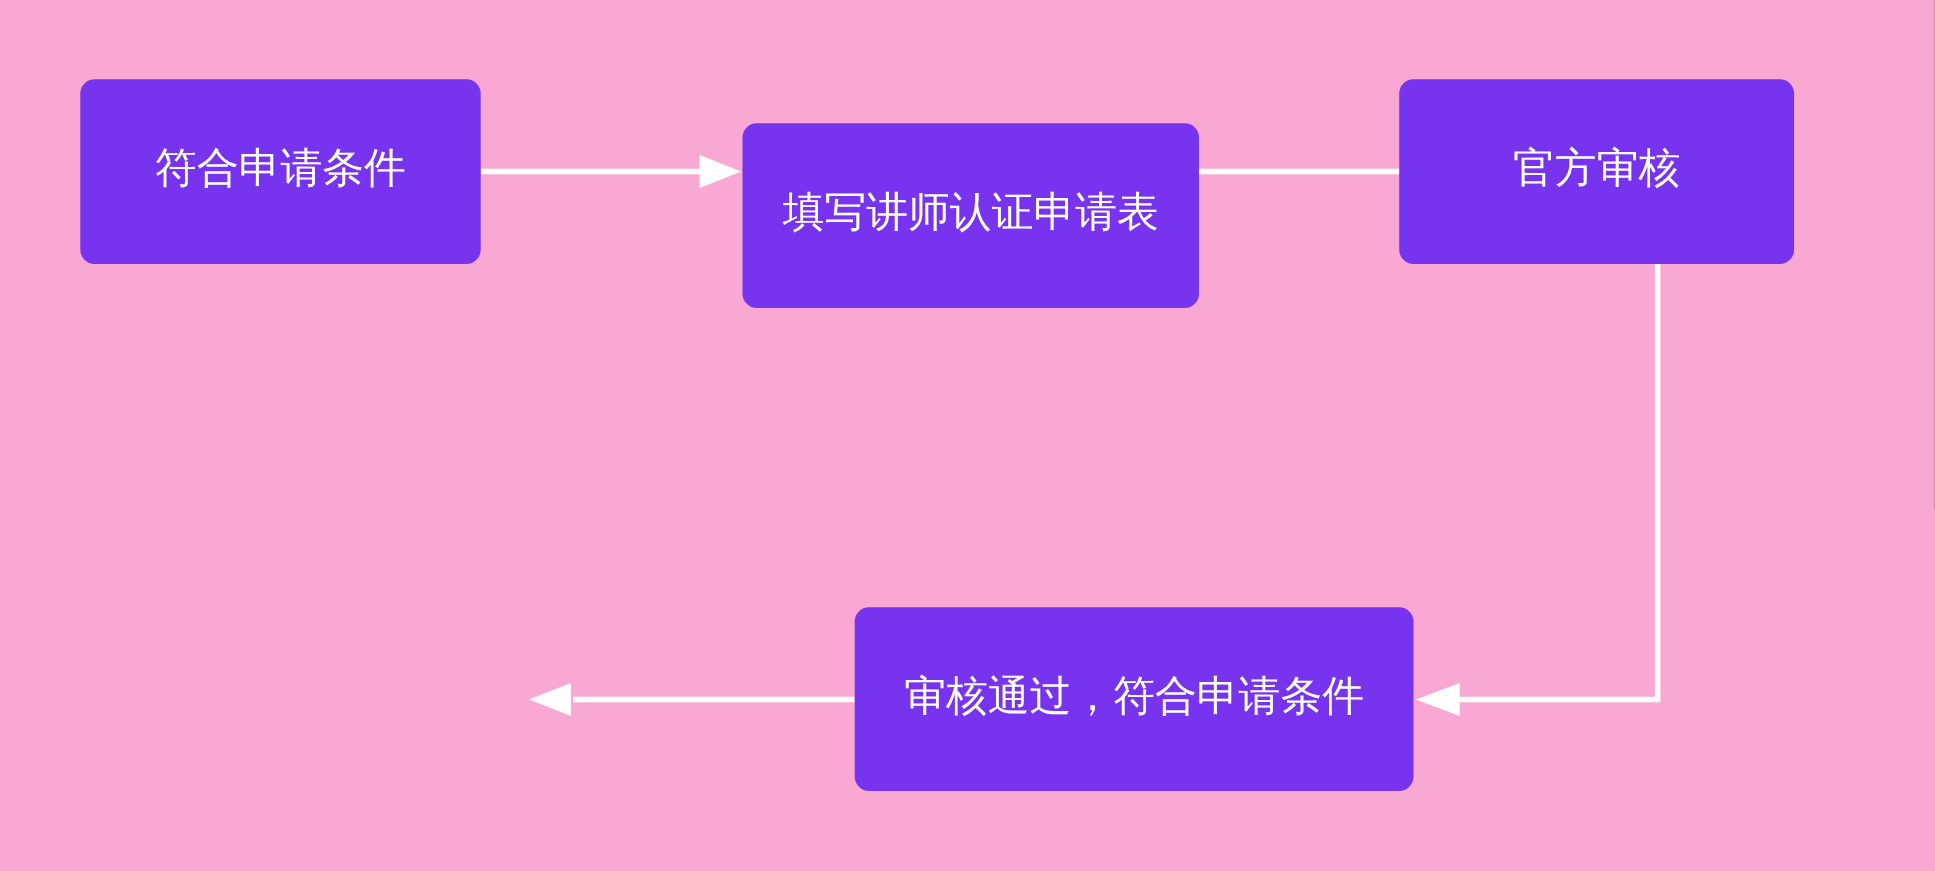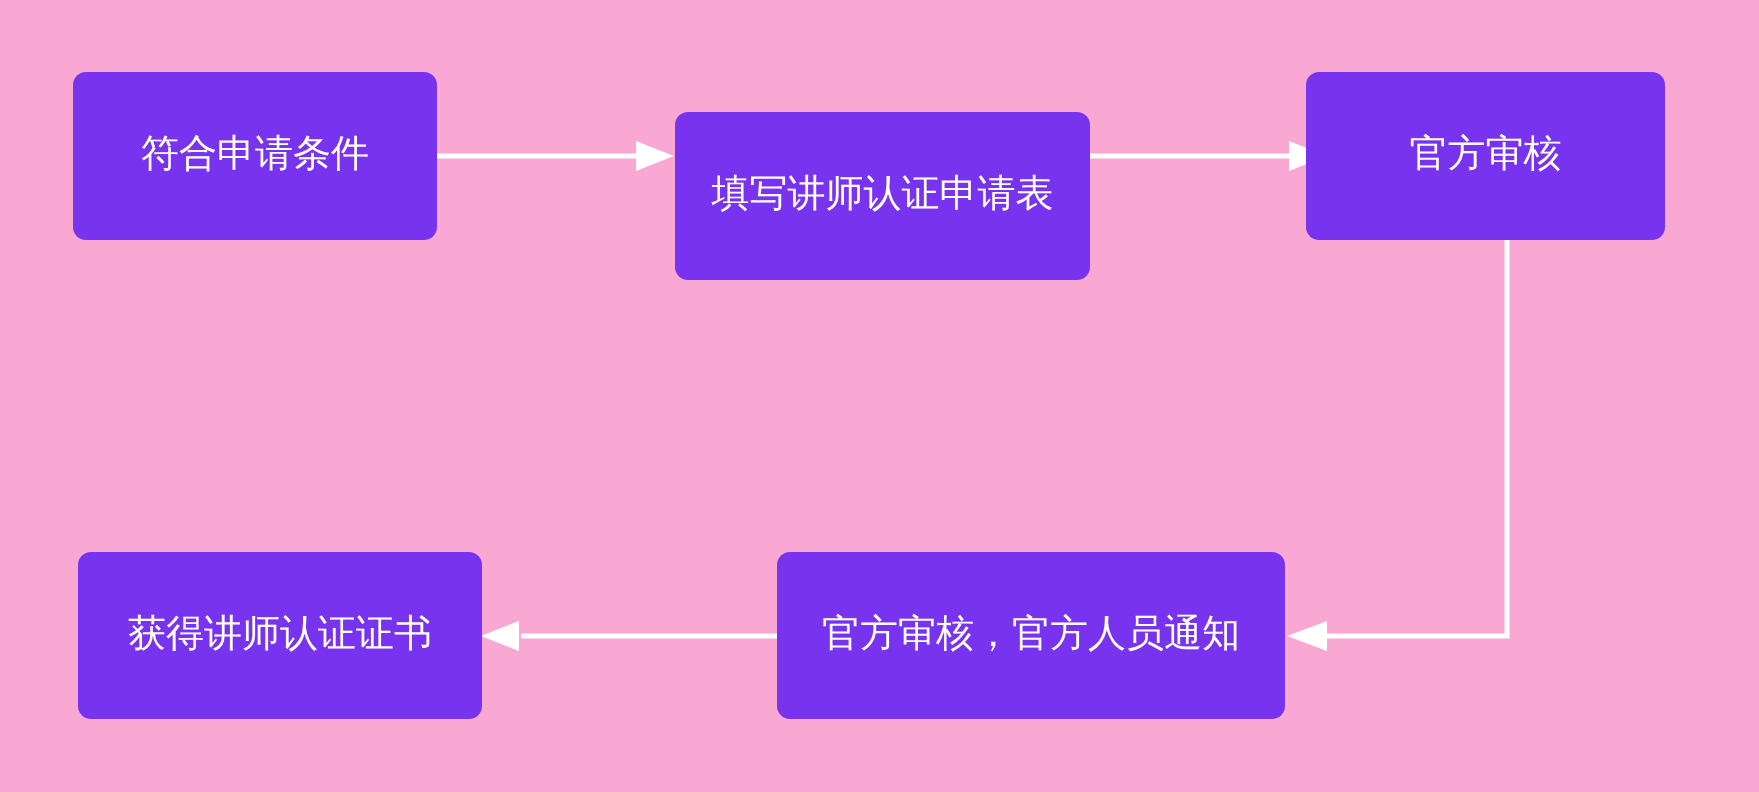--- a/index.html
+++ b/index.html
@@ -40,21 +40,21 @@
     display: flex;
     align-items: center;
     justify-content: center;
     text-align: center;
     font-size: 38px;
     line-height: 1.2;
     white-space: nowrap;
   }
   .node-step1 { left: 73px;   top: 72px;  width: 364px; height: 168px; }
   .node-step2 { left: 675px;  top: 72px;  width: 415px; height: 168px; margin-top: 40px; }
-  .node-step3 { left: 1306px; top: 72px;  width: 359px; height: 168px; }
+  .node-step3 { left: 1272px; top: 72px;  width: 359px; height: 168px; }
   .node-step4 { left: 777px;  top: 552px; width: 508px; height: 167px; }
   .node-step5 { left: 78px;   top: 552px; width: 404px; height: 167px; }
 </style>
 </head>
 <body>
 
 <div class="canvas">
 
   <svg class="connectors" viewBox="0 0 1759 792" xmlns="http://www.w3.org/2000/svg">
 
@@ -85,20 +85,17 @@
 
   <div class="node node-step2">
     <span>填写讲师认证申请表</span>
   </div>
 
   <div class="node node-step3">
     <span>官方审核</span>
   </div>
 
   <div class="node node-step4">
-    <span>官方审核，官方人员通知</span>
+    <span>审核通过，符合申请条件</span>
   </div>
 
-  <div class="node node-step5">
-    <span>获得讲师认证证书</span>
-  </div>
 
 </div>
 
 </body></html>

